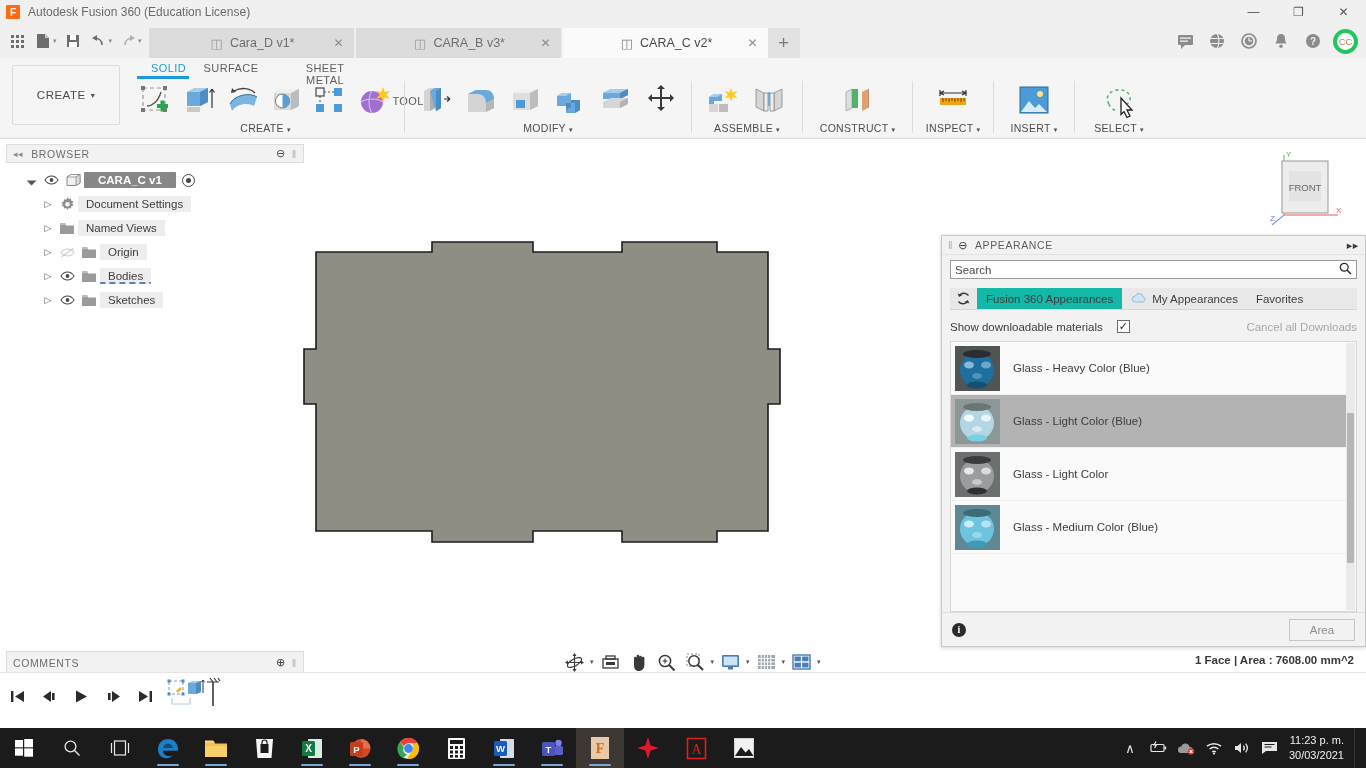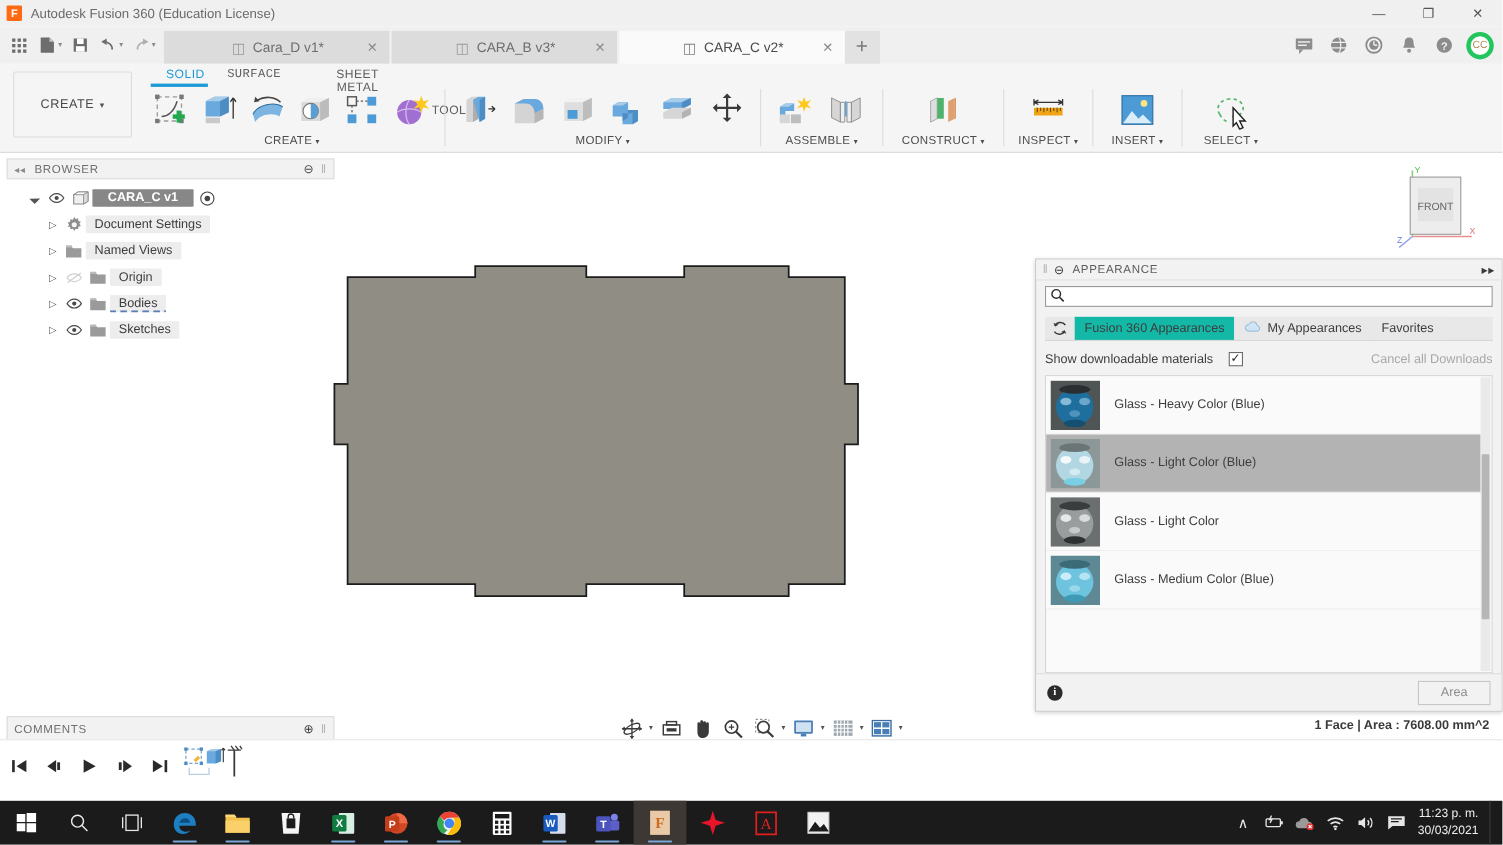--- a/index.html
+++ b/index.html
@@ -392,21 +392,21 @@
   </div>
 
   <div class="ribbon">
     <div class="design-box">
       <span>CREATE</span>
       <span class="car">▾</span>
     </div>
 
     <div class="wstabs">
       <div class="wstab active" style="width:52px;">SOLID</div>
-      <div class="wstab" style="width:84px;font-family:Liberation Mono, monospace;">SURFACE</div>
+      <div class="wstab" style="width:84px;">SURFACE</div>
       <div class="wstab" style="width:104px;">SHEET METAL</div>
       <div class="wstab" style="width:70px;margin-top:33px;">TOOLS</div>
     </div>
     <div class="solid-underline"></div>
 
     <div class="panels">
 
       <div class="panel" style="width:269px;">
         <div class="row">
           <div class="tool">
@@ -737,20 +737,21 @@
   <div class="appdlg">
     <div class="appdlg-head">
       <span class="grip">‖</span>
       <span class="min">⊖</span>
       <span>APPEARANCE</span>
       <span class="spacer"></span>
       <span class="expand">▸▸</span>
     </div>
 
     <div class="search-wrap">
+      <input type="text" value="Search" style="">
       <span class="sicon">
         <svg width="13" height="13" viewBox="0 0 13 13">
             <circle cx="5.2" cy="5.2" r="3.9" fill="none" stroke="#2b2b2b" stroke-width="1.3"></circle>
             <line x1="8.2" y1="8.2" x2="12" y2="12" stroke="#2b2b2b" stroke-width="1.5"></line>
           </svg>
       </span>
     </div>
 
     <div class="libtabs">
       <div class="refresh-btn">

